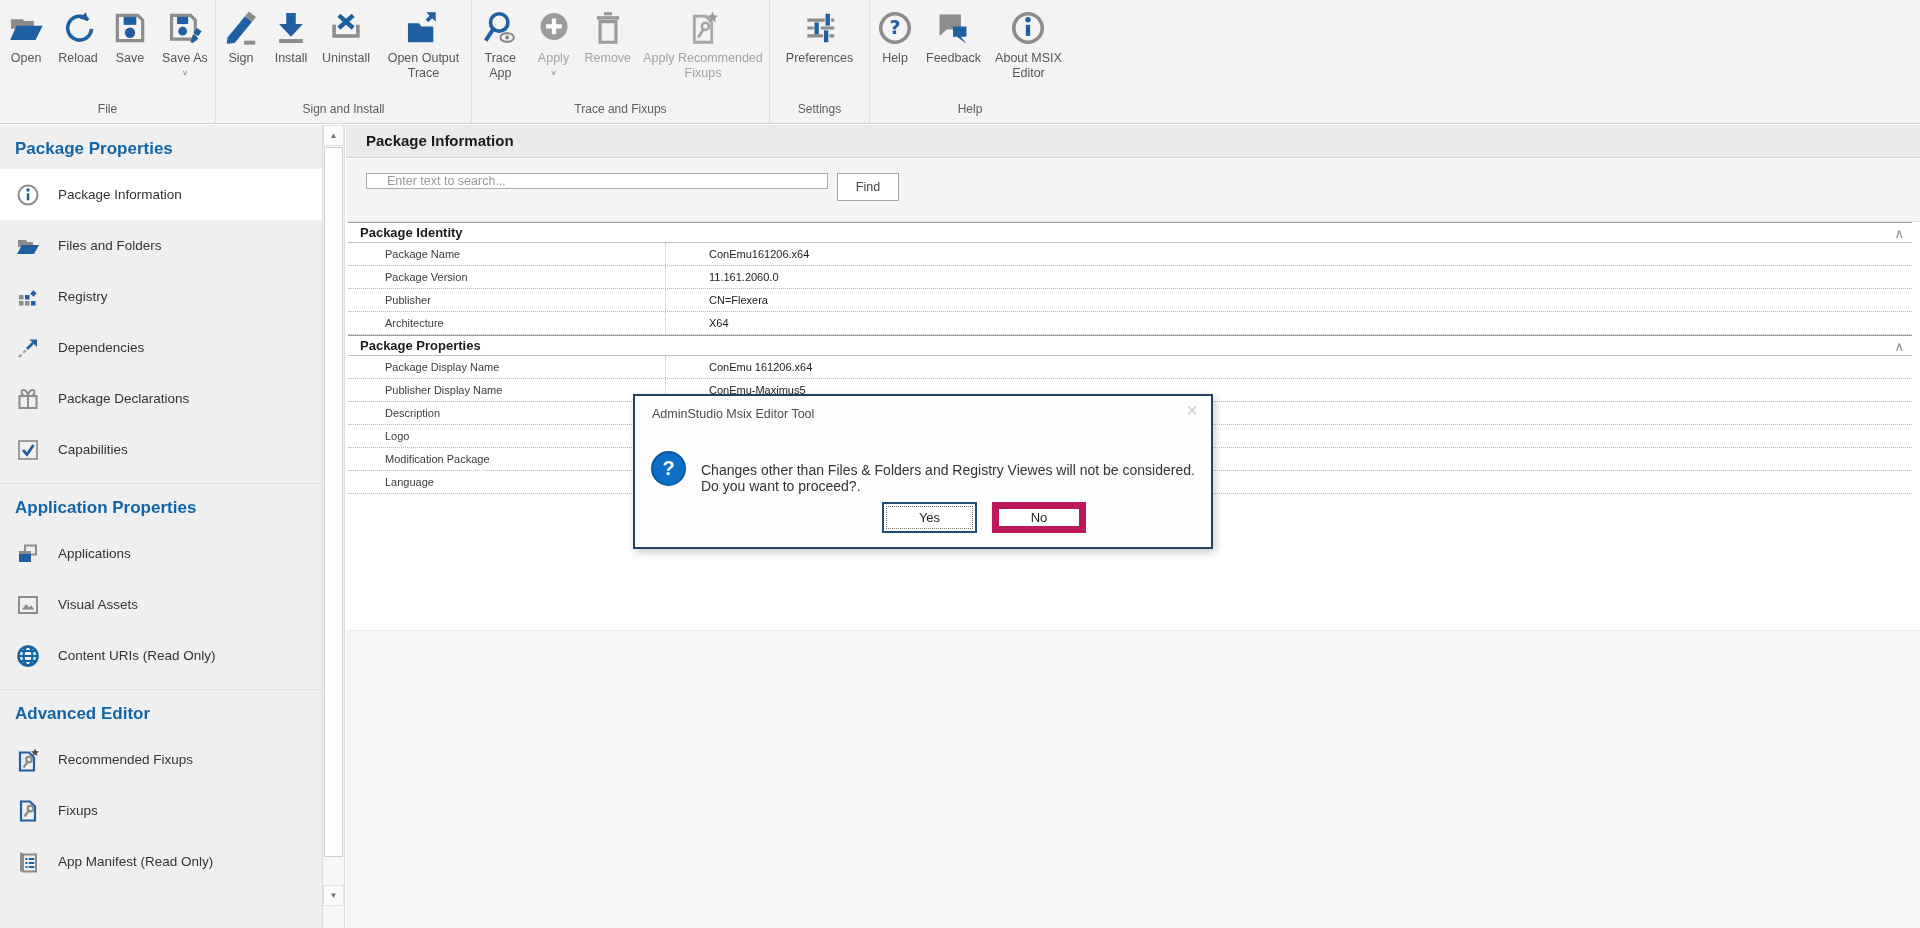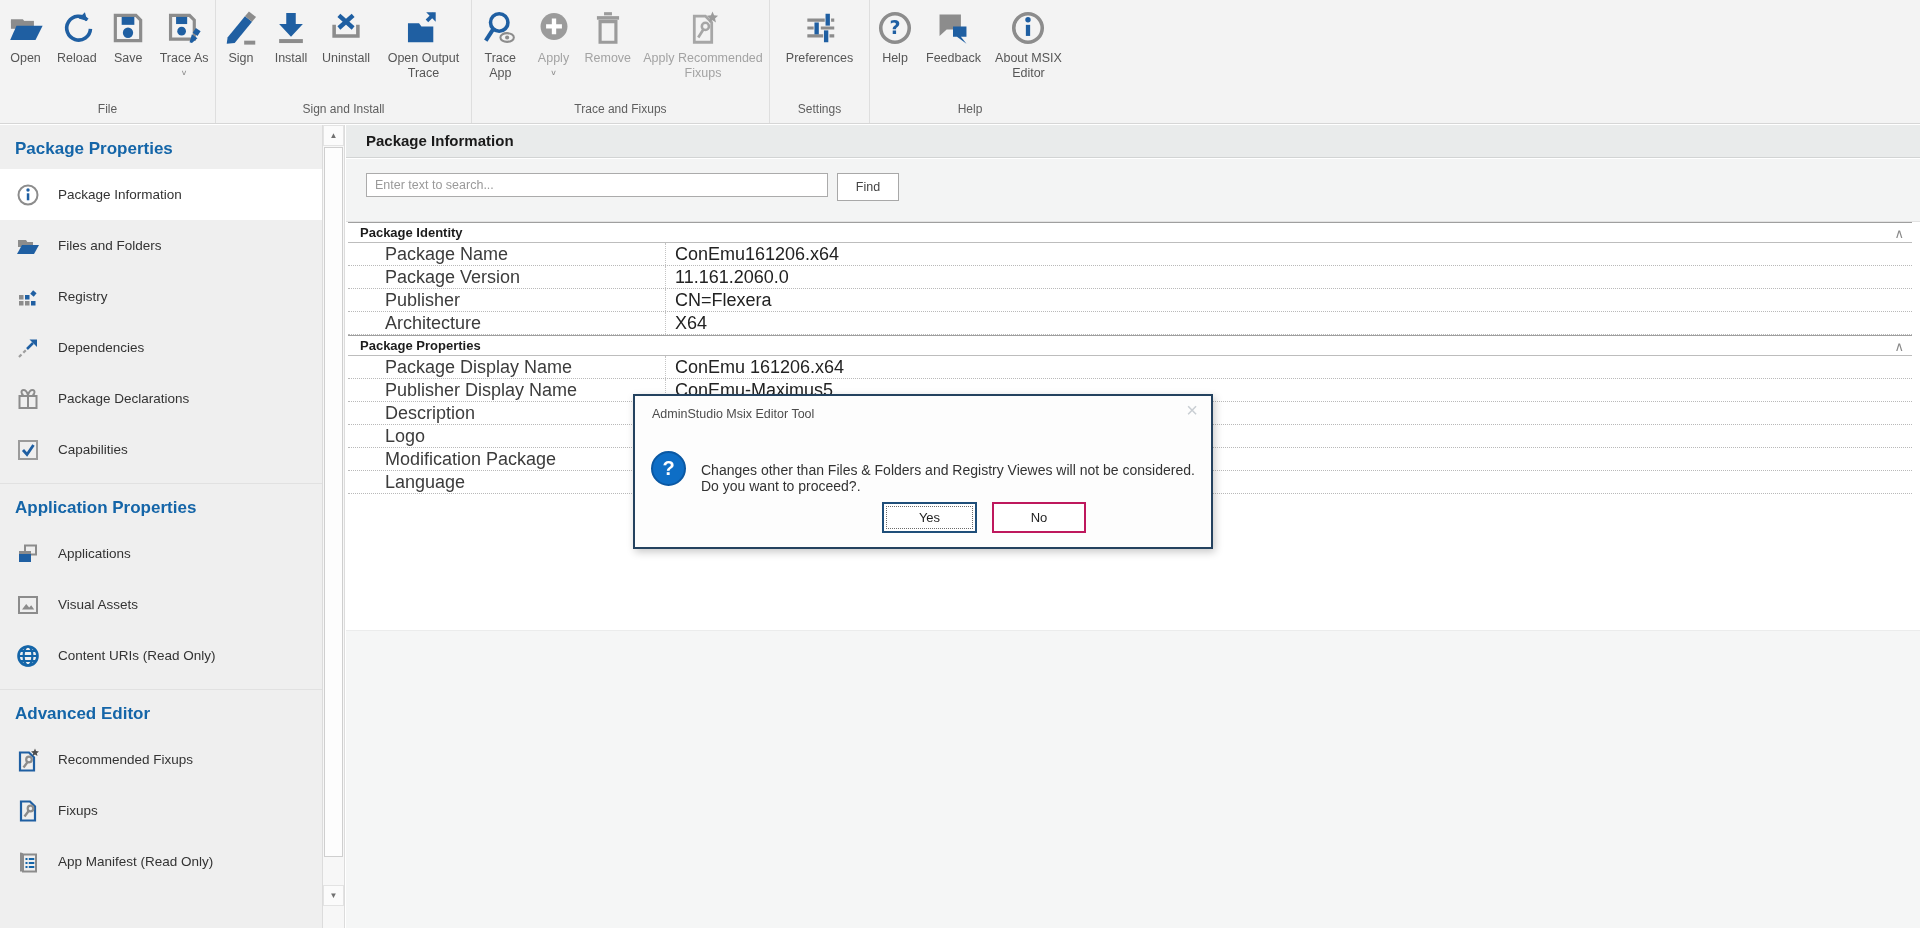--- a/index.html
+++ b/index.html
@@ -42,50 +42,50 @@
   .sb-arrow.up { top:0; }
   .sb-arrow.down { bottom:22px; }
   .sb-thumb { position:absolute; left:1px; top:22px; width:19px; height:710px; background:#fdfdfd;
               border:1px solid #cfcfcf; cursor:pointer; }
 
   
   .main { position:absolute; top:125px; left:346px; width:1574px; height:803px; background:#fff; }
   .title-band { position:absolute; top:0; left:0; right:0; height:33px; background:#e9ebeb; border-bottom:1px solid #d2d4d4; }
   .page-title { position:absolute; left:20px; top:0; line-height:32px; font-size:15px; font-weight:bold; color:#1a1a1a; }
   .search-band { position:absolute; top:34px; left:0; right:0; height:63px; background:#f3f4f4; border-bottom:1px solid #e2e2e2; }
-  .search-input { position:absolute; left:20px; top:14px; width:462px; height:24px; border:1px solid #ababab;
-                  background:#fff; font-size:12.5px; padding:0 8px; color:#333;
+  .search-input { position:absolute; left:20px; top:14px; width:462px; height:16px; border:1px solid #ababab;
+                  background:#fff; font-size:12.5px; padding:0 20px; color:#333;
                   font-family:"Liberation Sans","DejaVu Sans",sans-serif; }
   .search-input::placeholder { color:#9a9a9a; }
   .find-btn { position:absolute; left:491px; top:14px; width:62px; height:28px; background:#fff;
               border:1px solid #a8a8a8; font-size:12.5px; color:#444; cursor:pointer;
               font-family:"Liberation Sans","DejaVu Sans",sans-serif; }
 
   .grid { position:absolute; top:97px; left:2px; right:8px; }
   .sec-header { height:21px; border-top:1px solid #9f9f9f; border-bottom:1px solid #bdbdbd;
                 font-size:13px; font-weight:bold; color:#1c1c1c; line-height:19px; padding-left:12px; position:relative; }
   .sec-chevron { position:absolute; right:8px; top:1px; color:#8a8a8a; font-size:13px; font-weight:normal; cursor:pointer; }
-  .grow { height:23px; display:flex; border-bottom:1px dotted #b9b9b9; font-size:18px; }
+  .grow { height:23px; display:flex; border-bottom:1px dotted #b9b9b9; font-size:11px;gap:34px; }
   .gcell-label { width:318px; padding-left:37px; line-height:22px; color:#3c3c3c; border-right:1px dotted #c4c4c4; }
   .gcell-value { flex:1; padding-left:9px; line-height:22px; color:#222; }
   .lower-area { position:absolute; top:505px; left:0; right:0; bottom:0; background:#f5f6f6; border-top:1px solid #ebecec; }
 
   
   .dialog { position:absolute; left:633px; top:394px; width:580px; height:155px; background:#fdfdfd;
             border:2px solid #24425f; box-shadow:2px 3px 8px rgba(0,0,0,.22); z-index:10; }
   .dlg-title { position:absolute; top:11px; left:17px; font-size:12.5px; color:#4c4c4c; }
   .dlg-close { position:absolute; top:4px; right:13px; font-size:20px; color:#c9ced3; cursor:pointer; line-height:1; }
   .dlg-icon { position:absolute; top:55px; left:16px; width:35px; height:35px; border-radius:50%;
               background:#0e6ec6; border:2px solid #0a58a3; color:#fff; font-weight:bold; font-size:20px;
               text-align:center; line-height:31px; }
   .dlg-msg { position:absolute; top:66px; left:66px; right:14px; font-size:14px; color:#333; }
   .dlg-btn { position:absolute; top:106px; height:31px; background:#fff; font-size:13px; color:#1f1f1f;
              cursor:pointer; font-family:"Liberation Sans","DejaVu Sans",sans-serif; }
   .btn-yes { left:247px; width:95px; border:2px solid #1f4e79; outline:1px dotted #6b6b6b; outline-offset:-5px; }
-  .btn-no  { left:357px; width:94px; border:2px solid #be185d; }
+  .btn-no  { left:357px; width:94px; border:7px solid #be185d; }
 </style>
 </head>
 <body>
 
 <div class="ribbon">
 
   <div class="rgroup g-file">
     <div class="rbuttons">
       <div class="rbtn">
         <svg viewBox="0 0 48 48">
@@ -111,21 +111,21 @@
         <span class="rlabel">Save</span>
       </div>
       <div class="rbtn">
         <svg viewBox="0 0 48 48">
             <path d="M7 8h24l6 6v24H7z" fill="none" stroke="#8c8c8c" stroke-width="4"></path>
             <rect x="14" y="10" width="14" height="9" fill="#1f5fa2"></rect>
             <circle cx="21" cy="28" r="5.5" fill="#1f5fa2"></circle>
             <path d="M31 42l3-10 7 5-7 6z" fill="#1f5fa2"></path>
             <path d="M35 30l4-6 6 4-4 6z" fill="#1f5fa2"></path>
           </svg>
-        <span class="rlabel">Trace As</span>
+        <span class="rlabel">Save As</span>
         <span class="chev">∨</span>
       </div>
     </div>
     <div class="rgroup-label">File</div>
   </div>
 
   <div class="rgroup g-sign">
     <div class="rbuttons">
       <div class="rbtn">
         <svg viewBox="0 0 48 48">

